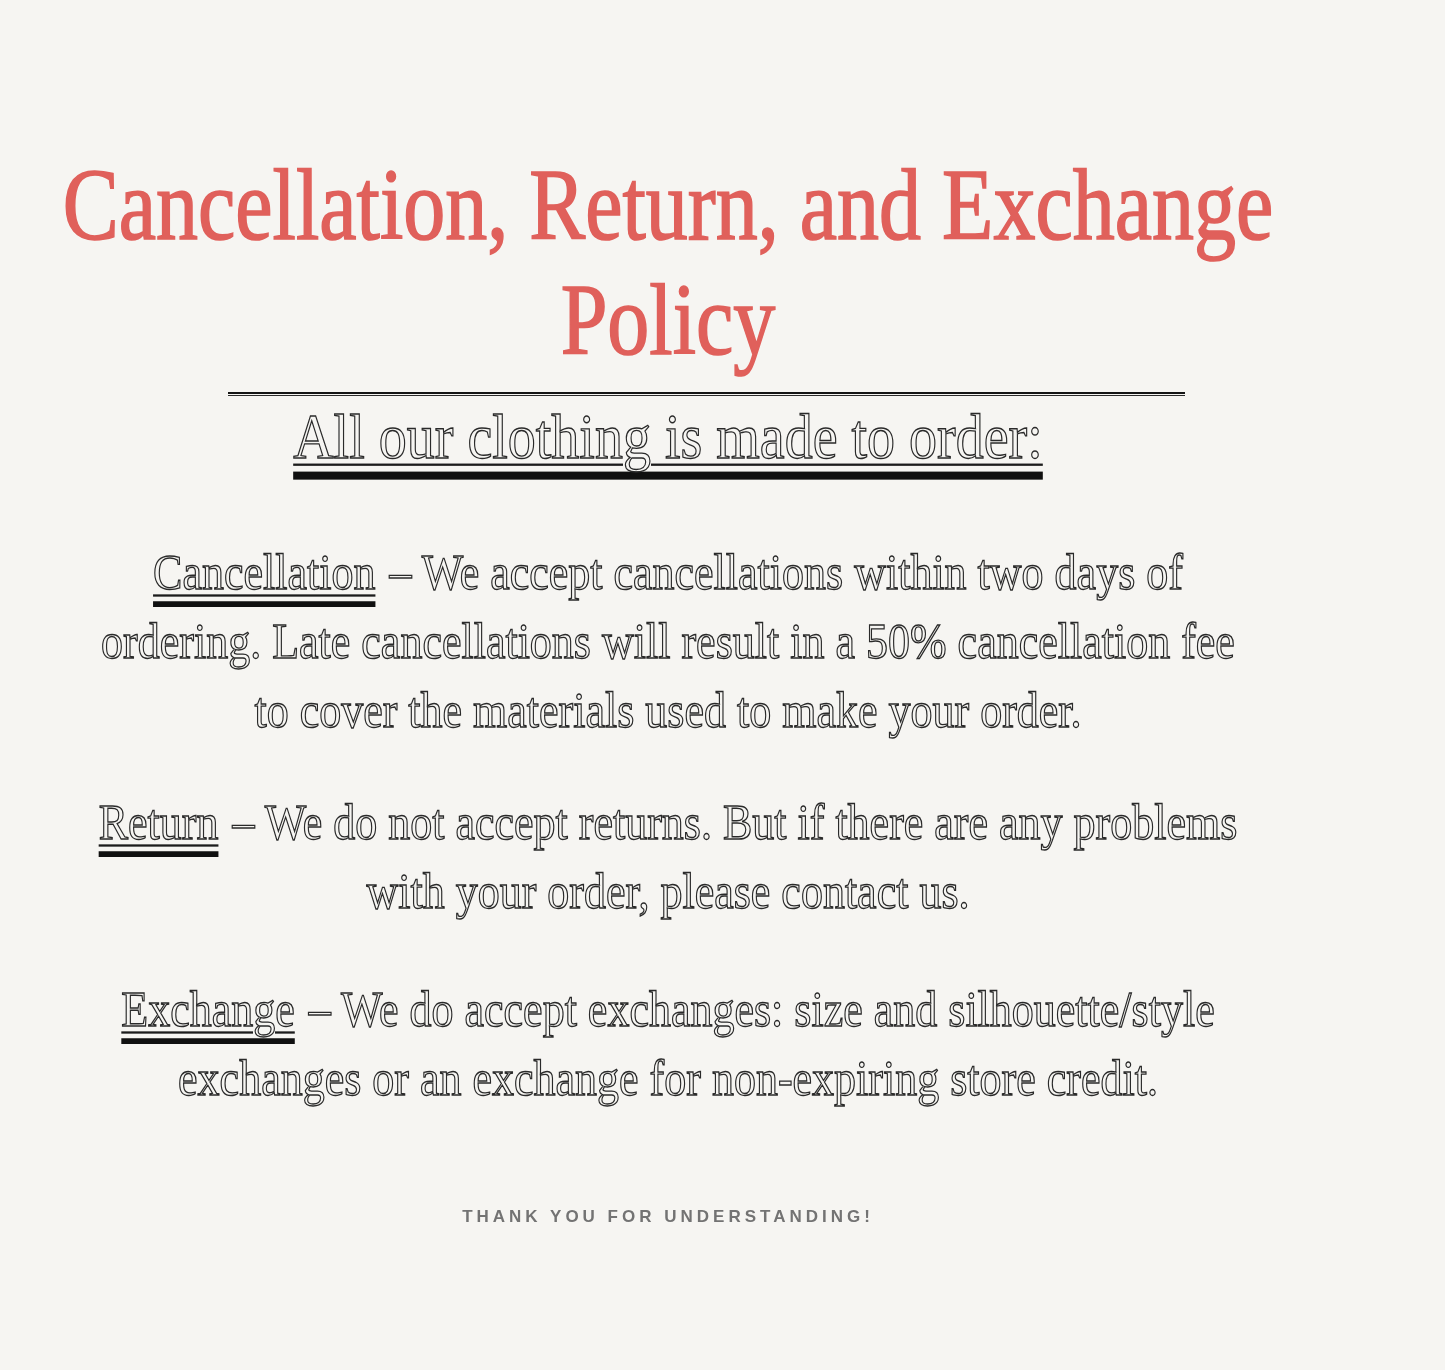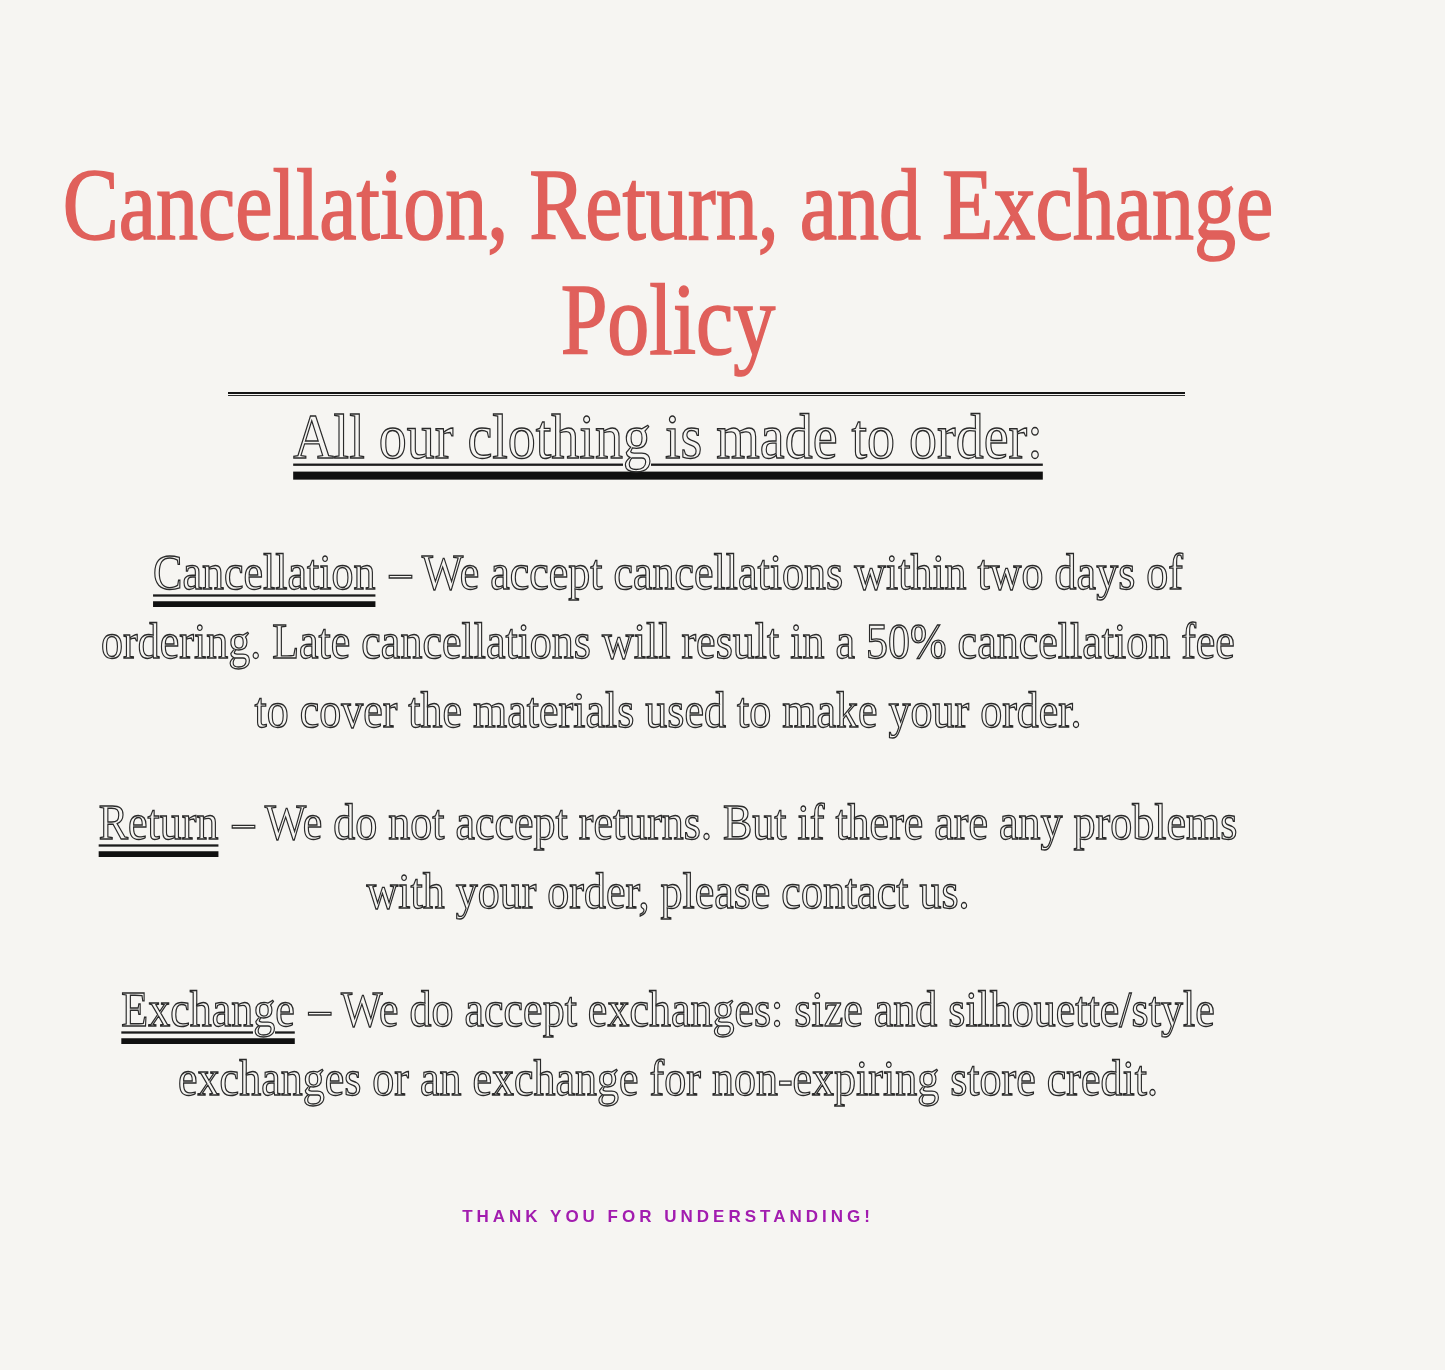--- a/index.html
+++ b/index.html
@@ -92,21 +92,21 @@
     text-decoration-thickness: 1.5px;
     text-underline-offset: 5px;
   }
   .footer {
     top: 1202px;
     font-family: "Liberation Sans", sans-serif;
     font-weight: 700;
     font-size: 17px;
     line-height: 29px;
     letter-spacing: 4px;
-    color: #a21caf;
+    color: #737373;
   }
 </style>
 </head>
 <body>
 
 <div class="canvas">
 
   <h1 class="abs title hairline">
     <span class="t-line">Cancellation, Return, and Exchange</span>
     <span class="t-line">Policy</span>

